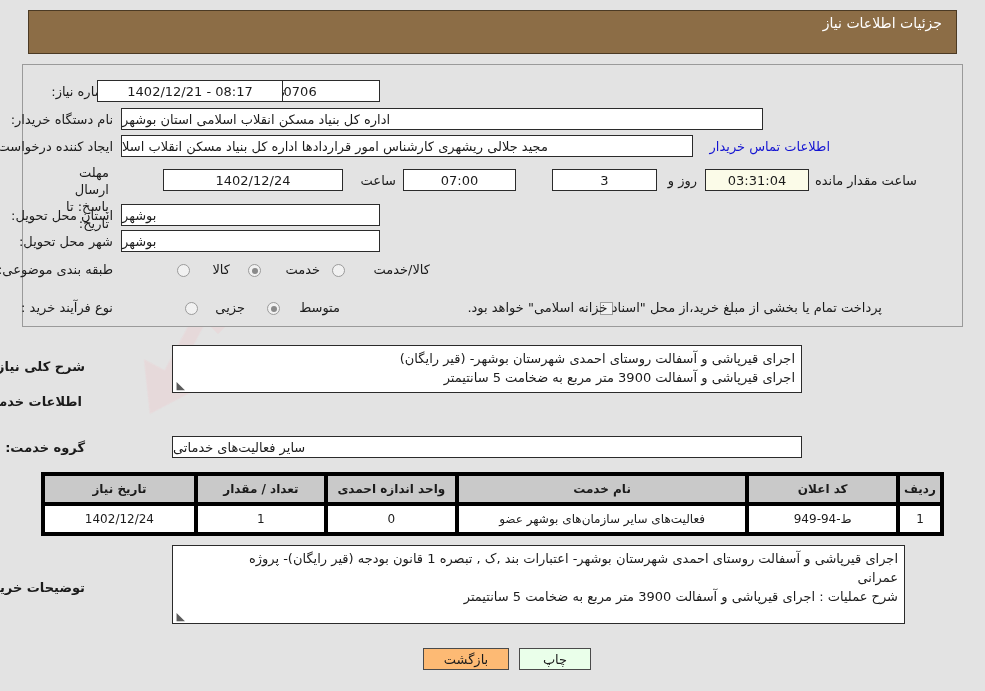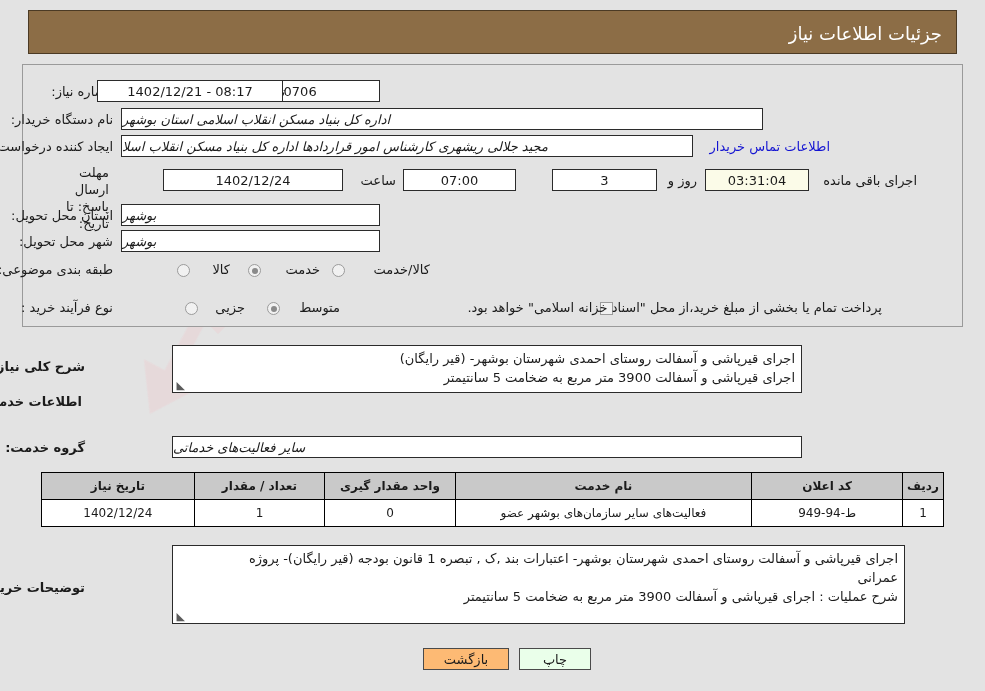--- a/index.html
+++ b/index.html
@@ -77,22 +77,22 @@
     left: 28px; top: 10px;
     width: 929px; height: 44px;
     background: #8c6d46;
     border: 1px solid #4b3a24;
     box-sizing: border-box;
     color: #ffffff;
     z-index: 3;
   }
   .header-bar .title {
     position: absolute;
-    right: 14px; top: 12px;
-    font-size: 18px;
+    right: 14px; top: 4px;
+    font-size: 14px;
     color: #ffffff;
     white-space: nowrap;
   }
 
   
   .panel {
     position: absolute;
     background: #e3e3e3;
     border: 1px solid #9a9a9a;
     box-sizing: border-box;
@@ -118,21 +118,21 @@
     box-sizing: border-box;
     font-size: 13px;
     color: #1b1b1b;
     display: flex;
     align-items: center;
     overflow: hidden;
     white-space: nowrap;
     z-index: 4;
   }
   .box.center { justify-content: center; }
-  .box.right  { justify-content: flex-end; padding-right: 4px; font-style: italic; }
+  .box.right  { justify-content: flex-end; padding-right: 4px; }
   .box.cream  { background: #fbfbe8; }
 
   .link {
     position: absolute;
     font-size: 13px;
     color: #1414d2;
     white-space: nowrap;
     cursor: pointer;
     z-index: 5;
   }
@@ -191,21 +191,21 @@
   .tbl {
     position: absolute;
     left: 41px; top: 472px;
     width: 903px;
     border-collapse: collapse;
     font-size: 12px;
     z-index: 4;
     background: #ffffff;
   }
   .tbl th, .tbl td {
-    border: 1px solid #000000;
+    border: 4px solid #000000;
     height: 26px;
     text-align: center;
     color: #1b1b1b;
     font-weight: normal;
     padding: 0 4px;
   }
   .tbl thead th {
     background: #c9c9c9;
     font-weight: bold;
     font-size: 12px;
@@ -269,21 +269,21 @@
   <div class="box right" style="right:292px; top:135px; width:572px; height:22px;">مجید جلالی ریشهری کارشناس امور قراردادها اداره کل بنیاد مسکن انقلاب اسلا</div>
   <div class="link" style="right:155px; top:139px;">اطلاعات تماس خریدار</div>
 
   <div class="lbl" style="right:876px; top:164px; width:60px; line-height:17px; white-space:normal;">مهلت ارسال پاسخ: تا تاریخ:</div>
   <div class="box center" style="right:642px; top:169px; width:180px; height:22px;">1402/12/24</div>
   <div class="lbl" style="right:589px; top:173px;">ساعت</div>
   <div class="box center" style="right:469px; top:169px; width:113px; height:22px;">07:00</div>
   <div class="box center" style="right:328px; top:169px; width:105px; height:22px;">3</div>
   <div class="lbl" style="right:288px; top:173px;">روز و</div>
   <div class="box center cream" style="right:176px; top:169px; width:104px; height:22px;">03:31:04</div>
-  <div class="lbl" style="right:68px; top:173px;">اجرای باقی مانده</div>
+  <div class="lbl" style="right:68px; top:173px;">ساعت مقدار مانده</div>
 
   <div class="lbl" style="right:872px; top:208px;">استان محل تحویل:</div>
   <div class="box right" style="right:605px; top:204px; width:259px; height:22px;">بوشهر</div>
 
   <div class="lbl" style="right:872px; top:234px;">شهر محل تحویل:</div>
   <div class="box right" style="right:605px; top:230px; width:259px; height:22px;">بوشهر</div>
 
   <div class="lbl" style="right:872px; top:262px;">طبقه بندی موضوعی:</div>
   <div class="radio" style="right:795px; top:264px;"></div>
   <div class="lbl" style="right:755px; top:262px;">کالا</div>
@@ -310,21 +310,21 @@
   <div class="section-head" style="right:903px; top:394px;">اطلاعات خدمات مورد نیاز</div>
   <div class="lbl bold" style="right:900px; top:440px;">گروه خدمت:</div>
   <div class="box right" style="right:183px; top:436px; width:630px; height:22px;">سایر فعالیت‌های خدماتی</div>
 
   <table class="tbl">
     <thead>
       <tr>
         <th style="width:32px;">ردیف</th>
         <th style="width:150px;">کد اعلان</th>
         <th style="width:310px;">نام خدمت</th>
-        <th style="width:130px;">واحد مقدار گیری</th>
+        <th style="width:130px;">واحد اندازه احمدی</th>
         <th style="width:130px;">تعداد / مقدار</th>
         <th style="width:151px;">تاریخ نیاز</th>
       </tr>
     </thead>
     <tbody>
       <tr>
         <td>1</td>
         <td>ط-94-949</td>
         <td>فعالیت‌های سایر سازمان‌های بوشهر عضو</td>
         <td>0</td>

